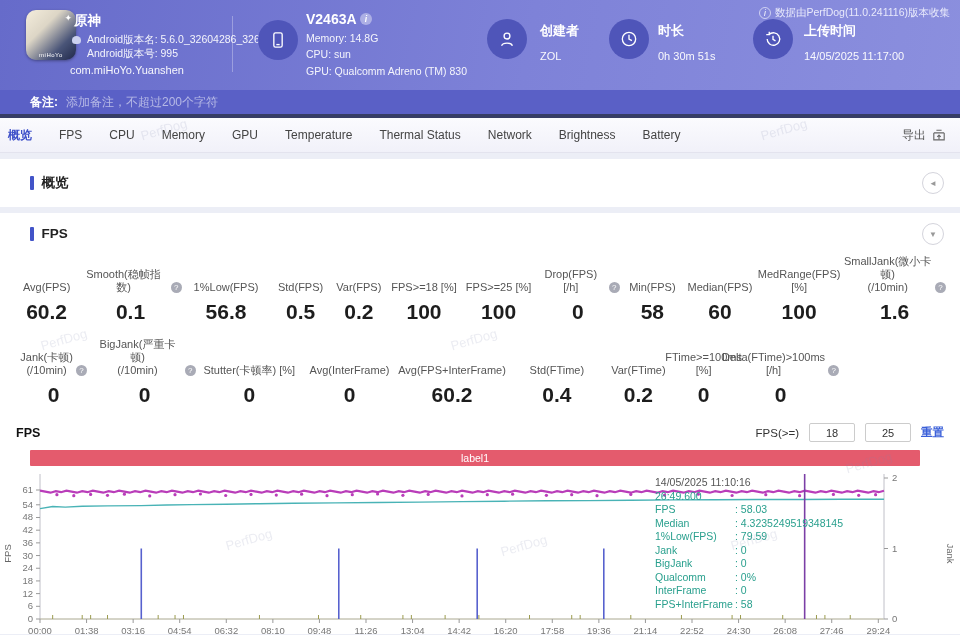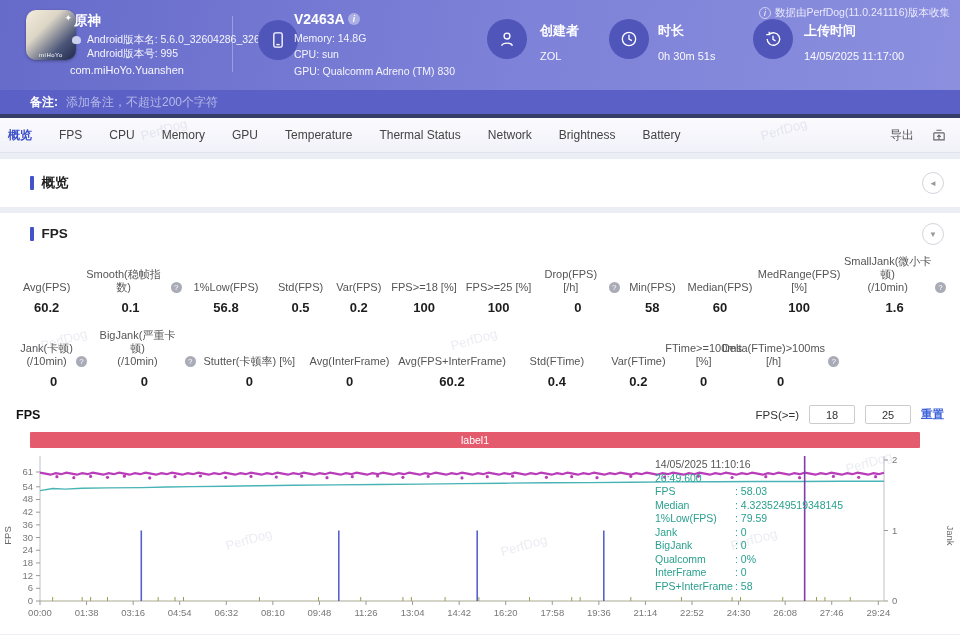--- a/index.html
+++ b/index.html
@@ -12,60 +12,60 @@
   .app-icon .star{position:absolute;right:4px;top:3px;color:#fff;font-size:9px}
   .app-icon .mk{position:absolute;left:0;right:0;bottom:2px;text-align:center;font-size:6px;color:#fff;letter-spacing:.5px}
   .app-name{position:absolute;left:74px;top:12px;font-size:13.5px;font-weight:bold}
   .app-ver{position:absolute;left:72px;top:32px;display:flex;gap:6px;align-items:flex-start}
   .android-icon{width:9px;height:8px;border-radius:50% 50% 40% 40%;background:#ccd1ef;margin-top:4px;flex:none}
   .ver-lines{display:flex;flex-direction:column;font-size:10.5px;line-height:14px;color:rgba(255,255,255,.92)}
   .app-pkg{position:absolute;left:70px;top:64px;font-size:11px;color:rgba(255,255,255,.94)}
   .hdr-divider{position:absolute;left:232px;top:16px;width:1px;height:56px;background:rgba(255,255,255,.3)}
   .hdr-circle{position:absolute;width:40px;height:40px;border-radius:50%;background:#4f55b9;display:flex;align-items:center;justify-content:center}
   .c-device{left:258px;top:20px}.c-creator{left:487px;top:19px}.c-duration{left:609px;top:19px}.c-upload{left:753px;top:19px}
-  .device-block{position:absolute;left:294px;top:11px}
+  .device-block{position:absolute;left:306px;top:11px}
   .device-model{font-size:14px;font-weight:bold}
   .hdr-line{font-size:10.5px;color:rgba(255,255,255,.92);margin-top:4.5px}
   .info-icon{display:inline-block;width:12px;height:12px;border-radius:50%;background:rgba(255,255,255,.4);
              color:#fff;font-size:8.5px;line-height:12px;text-align:center;font-style:italic;vertical-align:2px}
   .info-icon::before{content:"i"}
   .meta-block{position:absolute;top:22px}
   .m-creator{left:540px}.m-duration{left:658px}.m-upload{left:804px}
   .meta-label{font-size:13px;font-weight:bold}
   .meta-value{font-size:11px;margin-top:10px;color:rgba(255,255,255,.95)}
   .collect-note{position:absolute;right:10px;top:6px;font-size:10.5px;color:#e8e9fb;display:flex;align-items:center;gap:4px}
   .collect-note .info-icon{background:transparent;border:1px solid rgba(255,255,255,.6);width:10px;height:10px;line-height:10px;font-style:italic}
   
   .note-bar{height:24px;background:#5a60c6;border-bottom:4px solid #363d66;display:flex;align-items:center;padding-left:30px;gap:8px;cursor:text}
   .note-label{color:#fff;font-weight:bold;font-size:12px}
   .note-ph{color:rgba(255,255,255,.55);font-size:12px}
   
   .tabs{height:34px;background:linear-gradient(#fbfbfe,#f1f1f9);border-bottom:1px solid #e3e3ee;display:flex;align-items:center;gap:27px;padding-left:8px;font-size:12px;color:#444}
   .tab{cursor:pointer;white-space:nowrap}
   .tab.active{color:#3f51c9;font-weight:bold}
-  .export{margin-left:auto;display:flex;align-items:center;gap:18px;color:#555;font-size:12px;padding-right:14px;cursor:pointer}
+  .export{margin-left:auto;display:flex;align-items:center;gap:6px;color:#555;font-size:12px;padding-right:14px;cursor:pointer}
   
   .card{background:#fff;position:relative}
   .overview-card{height:48px;margin-top:6px;display:flex;align-items:center;padding-left:30px}
   .sec-accent{width:3.5px;height:14px;background:#4254c8;margin-right:8px;border-radius:1px}
   .sec-title-text{font-size:13.5px;font-weight:bold;color:#222}
   .collapse-btn{position:absolute;right:16px;width:22px;height:22px;border-radius:50%;border:1px solid #d4d4dc;background:#fff;color:#999;
                 font-size:8px;display:flex;align-items:center;justify-content:center;padding:0;cursor:pointer}
   .overview-card .collapse-btn{top:13px}
   .fps-card{margin-top:6px;height:421px;box-sizing:border-box;padding-top:13px}
   .fps-card .sec-head{display:flex;align-items:center;padding-left:30px}
   .fps-card .collapse-btn{top:10px}
   
   .stats-row{display:flex;padding:0 14px;margin-top:14px}
   .stat{box-sizing:border-box;text-align:center;display:flex;flex-direction:column;justify-content:flex-end}
   .stat-lbl{font-size:11px;color:#555;line-height:13px;min-height:26px;display:flex;align-items:flex-end;justify-content:center;gap:3px}
   .stat-lbl-text{white-space:pre-line}
   .help-icon{width:11px;height:11px;border-radius:50%;background:#a9abb6;color:#fff;font-size:8px;line-height:11px;text-align:center;flex:none;margin-bottom:1px}
   .help-icon::before{content:"?"}
-  .stat-val{font-size:13px;font-weight:bold;color:#1d1d1d;margin-top:6px}
+  .stat-val{font-size:21px;font-weight:bold;color:#1d1d1d;margin-top:6px}
   .r1 .stat:nth-child(1){width:7%}.r1 .stat:nth-child(2){width:11%}.r1 .stat:nth-child(3){width:9.5%}
   .r1 .stat:nth-child(4){width:6.5%}.r1 .stat:nth-child(5){width:6%}.r1 .stat:nth-child(6){width:8%}
   .r1 .stat:nth-child(7){width:8%}.r1 .stat:nth-child(8){width:9%}.r1 .stat:nth-child(9){width:7%}
   .r1 .stat:nth-child(10){width:7.5%}.r1 .stat:nth-child(11){width:9.5%}.r1 .stat:nth-child(12){width:11%}
   .r2 .stat:nth-child(1){width:8.5%}.r2 .stat:nth-child(2){width:11%}.r2 .stat:nth-child(3){width:11.5%}
   .r2 .stat:nth-child(4){width:10%}.r2 .stat:nth-child(5){width:12%}.r2 .stat:nth-child(6){width:10.5%}
   .r2 .stat:nth-child(7){width:7%}.r2 .stat:nth-child(8){width:7%}.r2 .stat:nth-child(9){width:9.5%}
   .r2 .stat:nth-child(10){width:13%}
   
   .chart-head{display:flex;align-items:center;margin-top:16px;padding:0 16px}

